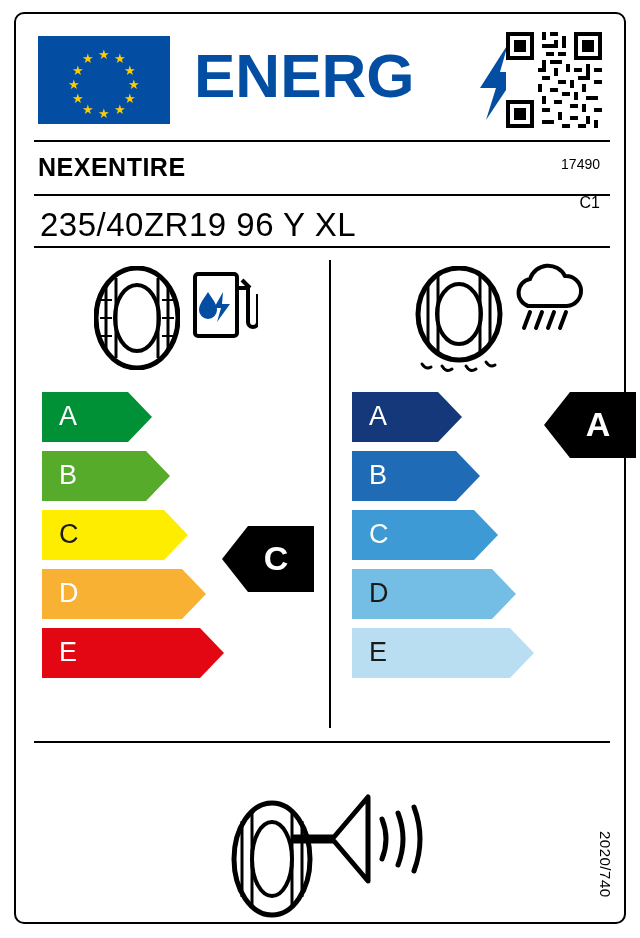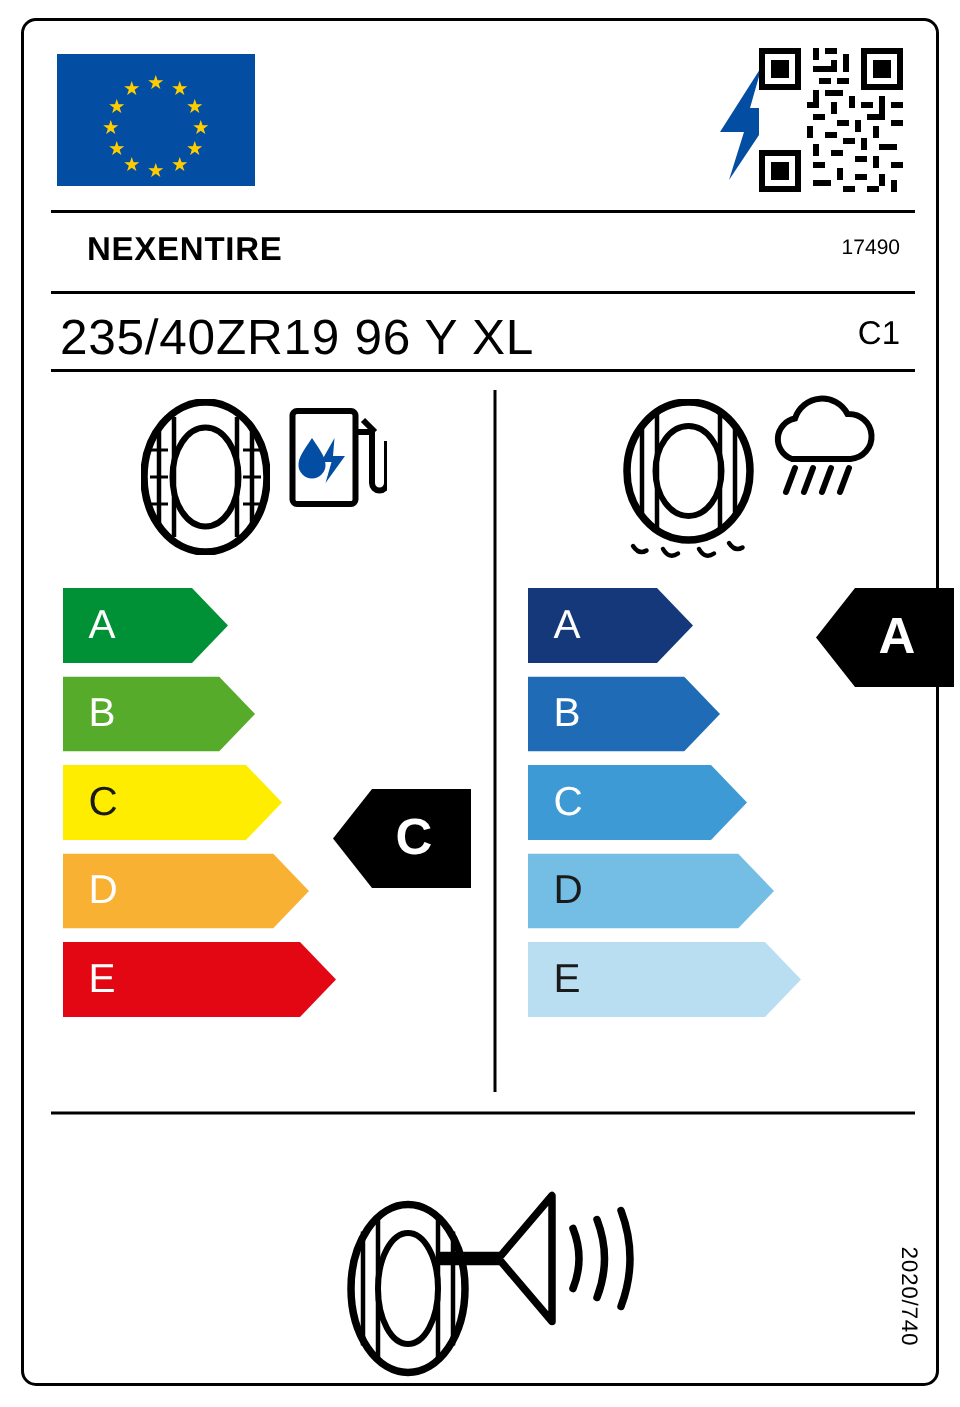--- a/index.html
+++ b/index.html
@@ -86,25 +86,24 @@
   .hline.h1 { top: 126px; }
   .hline.h2 { top: 180px; }
   .hline.h3 { top: 232px; }
   .hline.h4 { top: 727px; }
 
   
   .brand {
     position: absolute;
     left: 22px;
     top: 139px;
-    font-size: 22px;
+    font-size: 25px;
     font-weight: bold;
     letter-spacing: 0.5px;
     color: #000;
-    margin-left: 20px;
   }
   .code {
     position: absolute;
     right: 24px;
     top: 142px;
     font-size: 14px;
     color: #000;
   }
 
   
@@ -112,22 +111,22 @@
     position: absolute;
     left: 24px;
     top: 192px;
     font-size: 33px;
     color: #000;
     letter-spacing: 0.5px;
   }
   .class {
     position: absolute;
     right: 24px;
-    top: 195px;
-    font-size: 22px;
+    top: 180px;
+    font-size: 16px;
     color: #000;
   }
 
   
   .vline {
     position: absolute;
     left: 313px;
     top: 246px;
     width: 2px;
     height: 468px;
@@ -235,20 +234,21 @@
         <span class="star" style="left:76px; top:67px;">★</span>
         <span class="star" style="left:60px; top:71px;">★</span>
         <span class="star" style="left:44px; top:67px;">★</span>
         <span class="star" style="left:34px; top:56px;">★</span>
         <span class="star" style="left:30px; top:42px;">★</span>
         <span class="star" style="left:34px; top:28px;">★</span>
         <span class="star" style="left:44px; top:16px;">★</span>
       </div>
     </div>
 
+    <div class="energ-word">ENERG</div>
 
     <div class="bolt">
       <svg width="40" height="76" viewBox="0 0 40 76">
         <polygon points="30,0 2,44 18,44 8,76 40,28 22,28" fill="#034ea2"></polygon>
       </svg>
     </div>
 
     <div class="qr">
       <svg width="96" height="96" viewBox="0 0 24 24" shape-rendering="crispEdges">
         <rect width="24" height="24" fill="#ffffff"></rect>

